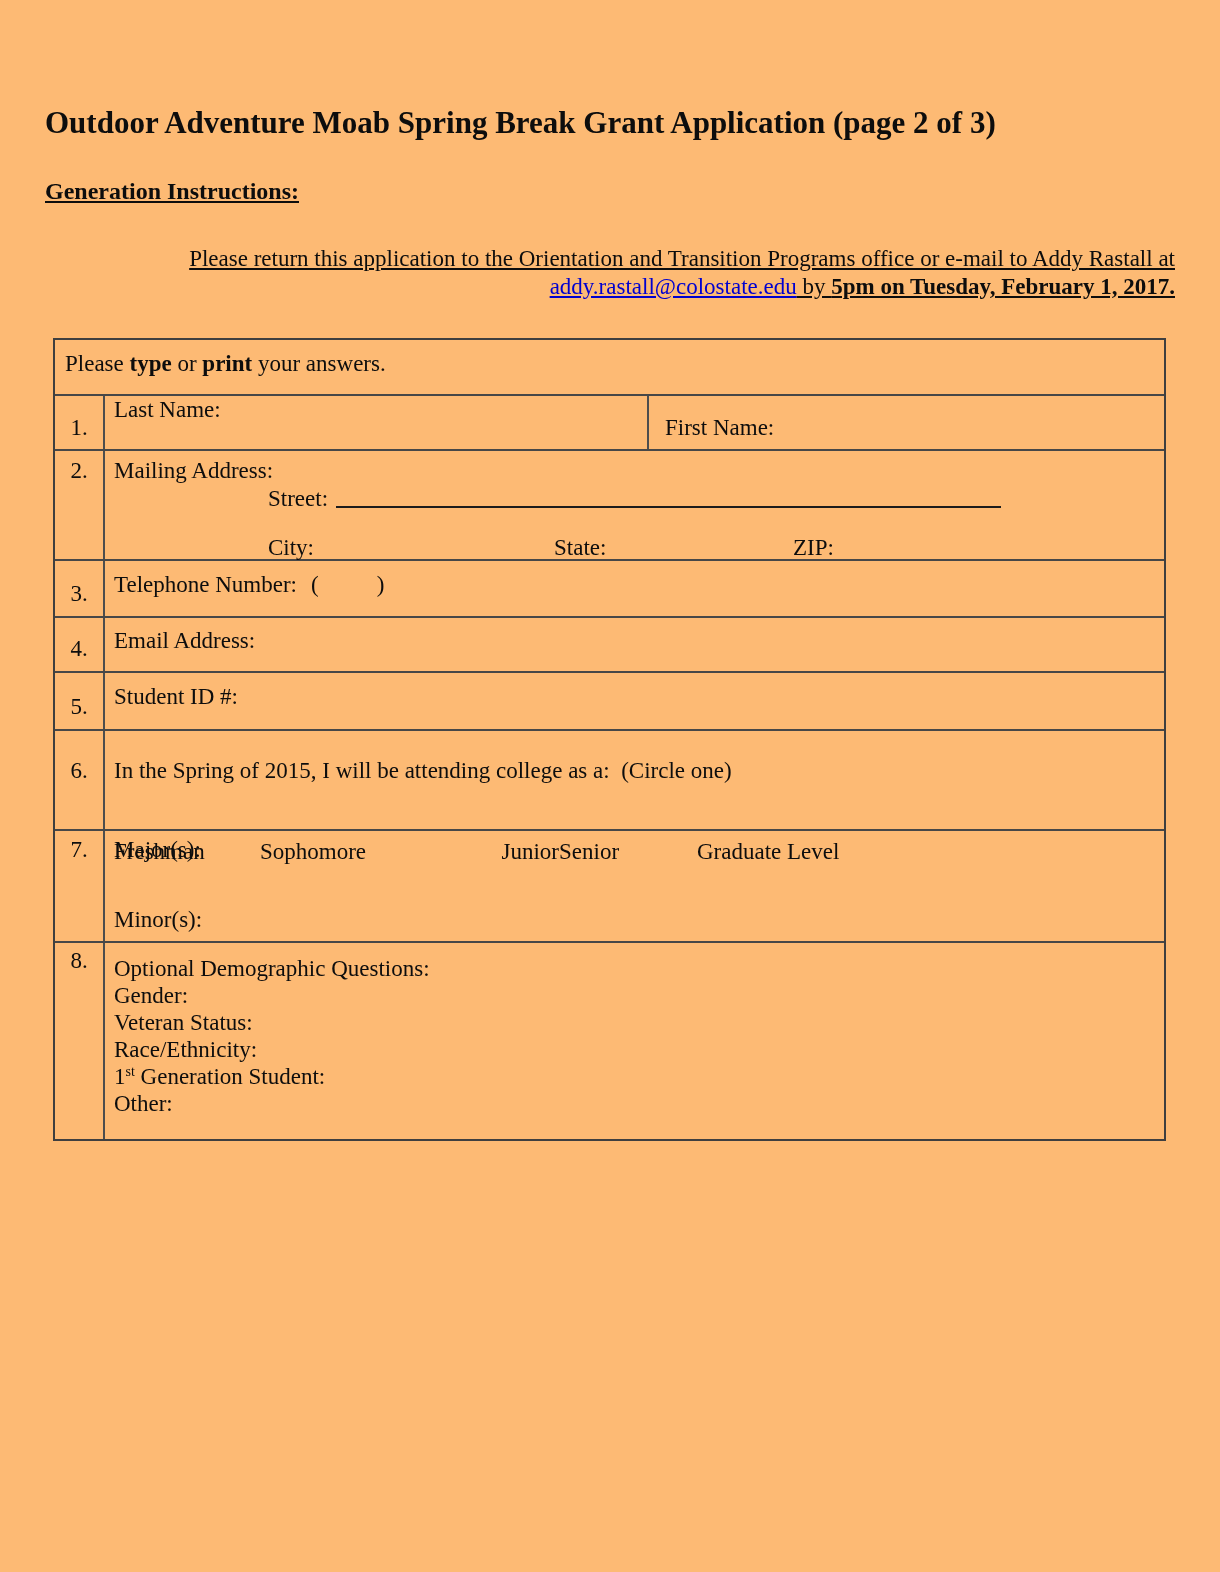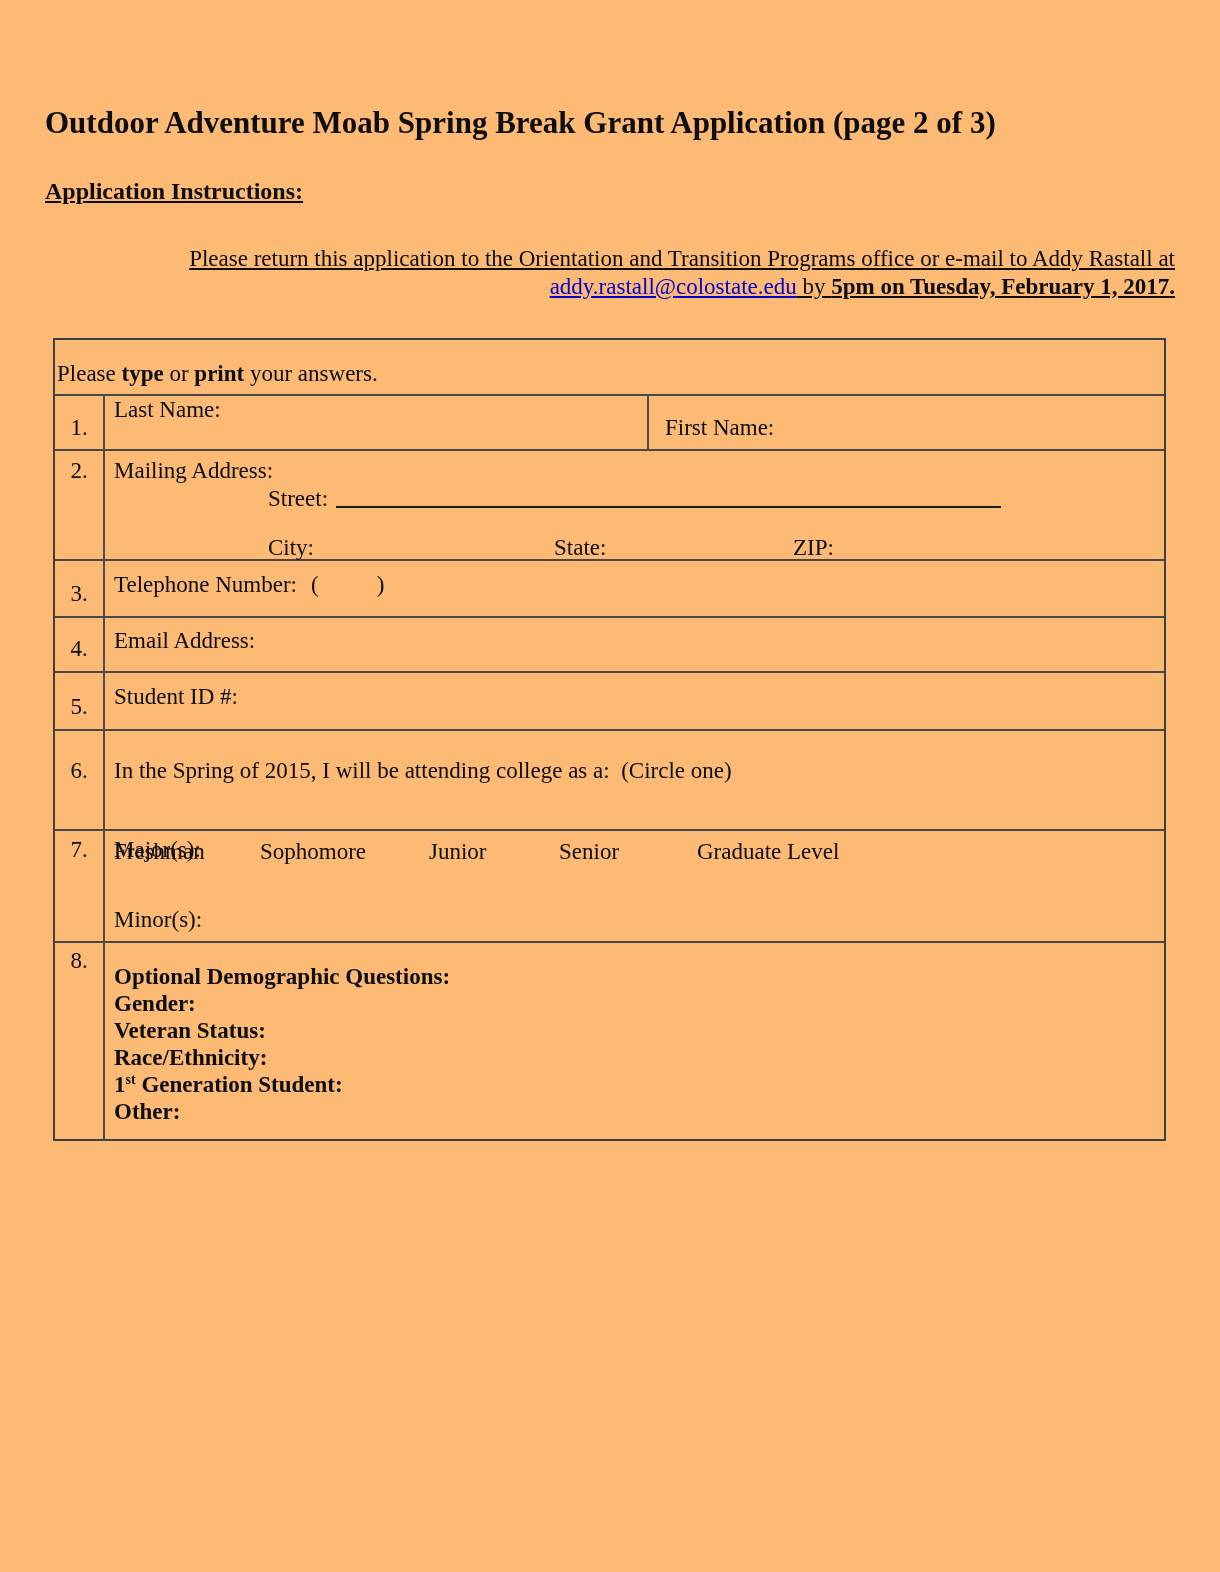--- a/index.html
+++ b/index.html
@@ -60,22 +60,22 @@
   }
   .num.bottom { justify-content: flex-end; }
   .content {
     flex: 1;
     box-sizing: border-box;
     min-width: 0;
   }
   .header-row {
     height: 56px;
     display: flex;
-    align-items: flex-end;
-    padding: 0 0 7px 2px;
+    align-items: center;
+    padding: 0 0 7px 10px;
     box-sizing: border-box;
   }
   
   .r1 { height: 55px; }
   .r1 .num { padding-bottom: 8px; }
   .cell-pair { flex: 1; display: flex; min-width: 0; }
   .cell-last {
     width: 544px; flex: 0 0 544px;
     border-right: 2px solid #4d4d4d;
     display: flex; flex-direction: column; justify-content: flex-start;
@@ -109,48 +109,48 @@
   }
   .phone-open { margin-left: 14px; }
   .phone-gap { display: inline-block; width: 58px; }
   
   .r6 { height: 100px; }
   .r6 .num { padding-top: 26px; }
   .r6 .content { padding: 26px 0 0 9px; }
   .options-line { margin-top: 17px; white-space: nowrap; }
   .opt { display: inline-block; }
   .opt-0 { width: 146px; } .opt-1 { width: 169px; margin-top: 37px; }
-  .opt-2 { width: 130px; } .opt-3 { width: 138px; }
+  .opt-2 { width: 130px; text-align: right; } .opt-3 { width: 138px; }
   
   .r7 { height: 112px; }
   .r7 .num { padding-top: 5px; }
   .r7 .content { padding: 5px 0 0 9px; }
   .minor-line { margin-top: 43px; }
   
   .r8 { height: 196px; }
   .r8 .num { padding-top: 4px; }
-  .r8 .content { padding: 20px 0 0 9px; font-weight: bold; }
+  .r8 .content { padding: 12px 0 0 9px; }
   .fline { display: flex; align-items: flex-start; height: 27px; flex-direction: column; }
   .fline .lbl { white-space: nowrap; }
   .fline .fill {
     flex: 1;
     border-bottom: 2px solid #1c1c1c;
     margin: 0 16px 4px 6px;
   }
   .fline .fill.tight { margin-left: 2px; }
   sup.sp { font-size: 14px; line-height: 0; vertical-align: 8px; }
 </style>
 </head>
 <body>
 
 <div class="page">
 
   <h1 class="title">Outdoor Adventure Moab Spring Break Grant Application (page 2 of 3)</h1>
 
-  <div class="section-heading">Application Instructions:</div>
+  <div class="section-heading">Generation Instructions:</div>
 
   <p class="instructions">
     <span class="u">Please return this application to the Orientation and Transition Programs office or e-mail to Addy Rastall at</span><br>
     <a class="link">addy.rastall@colostate.edu</a><span class="u"> by </span><span class="u b">5pm on Tuesday, February 1, 2017.</span>
   </p>
 
   <div class="form-table">
 
     <div class="trow header-row">
       <span><span>Please </span><span class="b">type</span><span> or </span><span class="b">print</span><span> your answers.</span></span>

